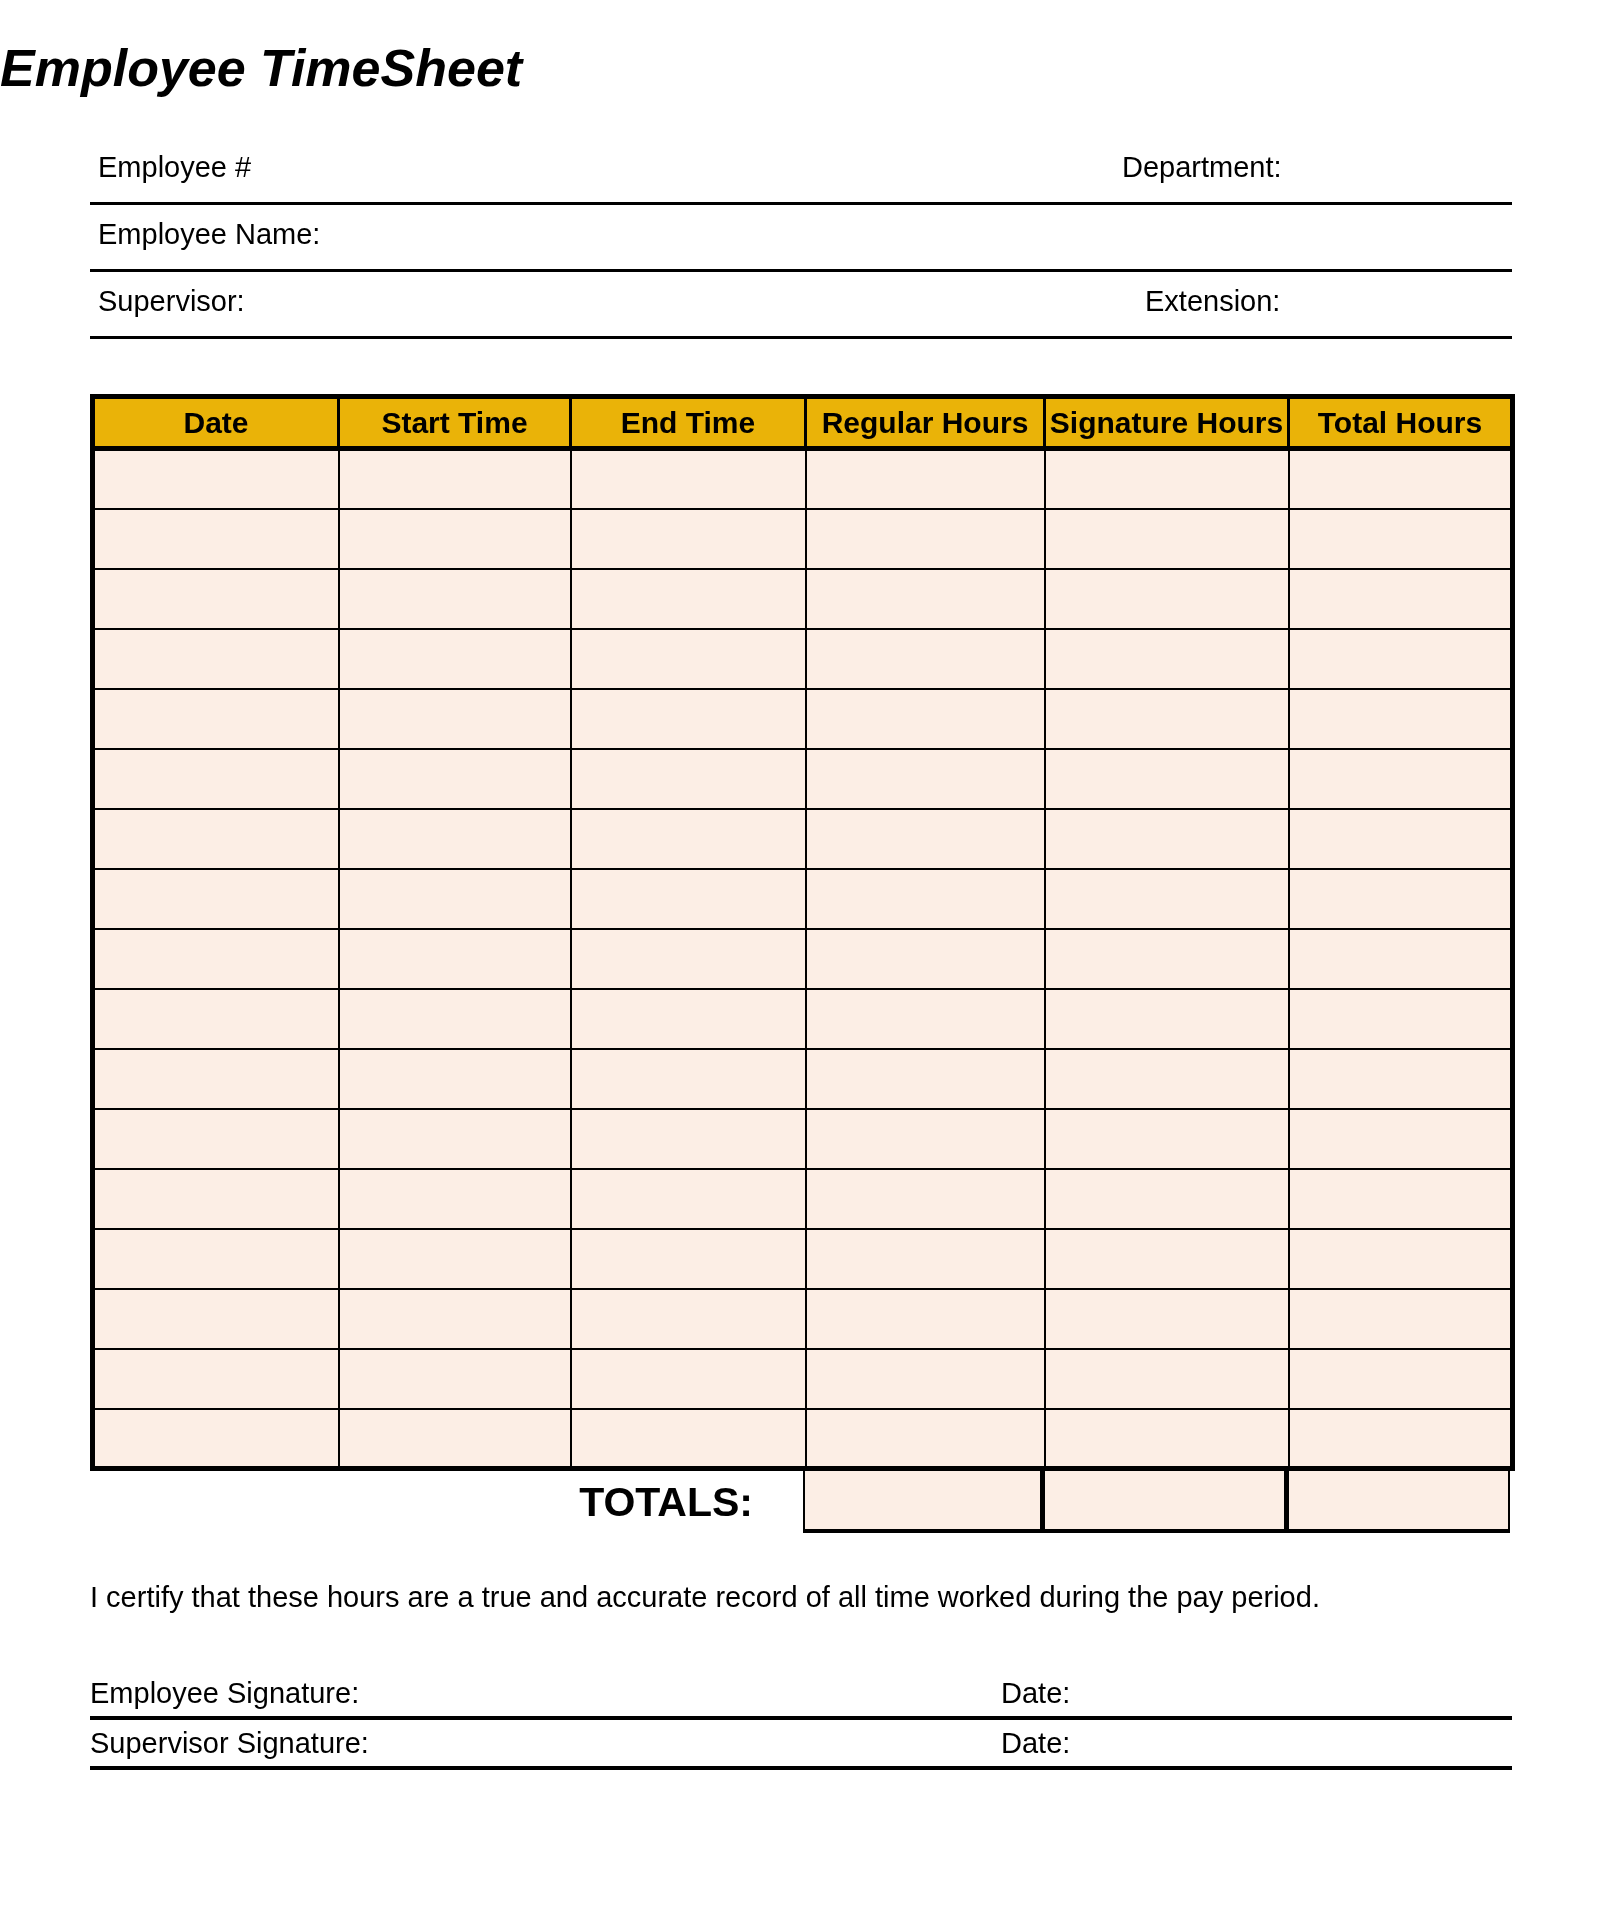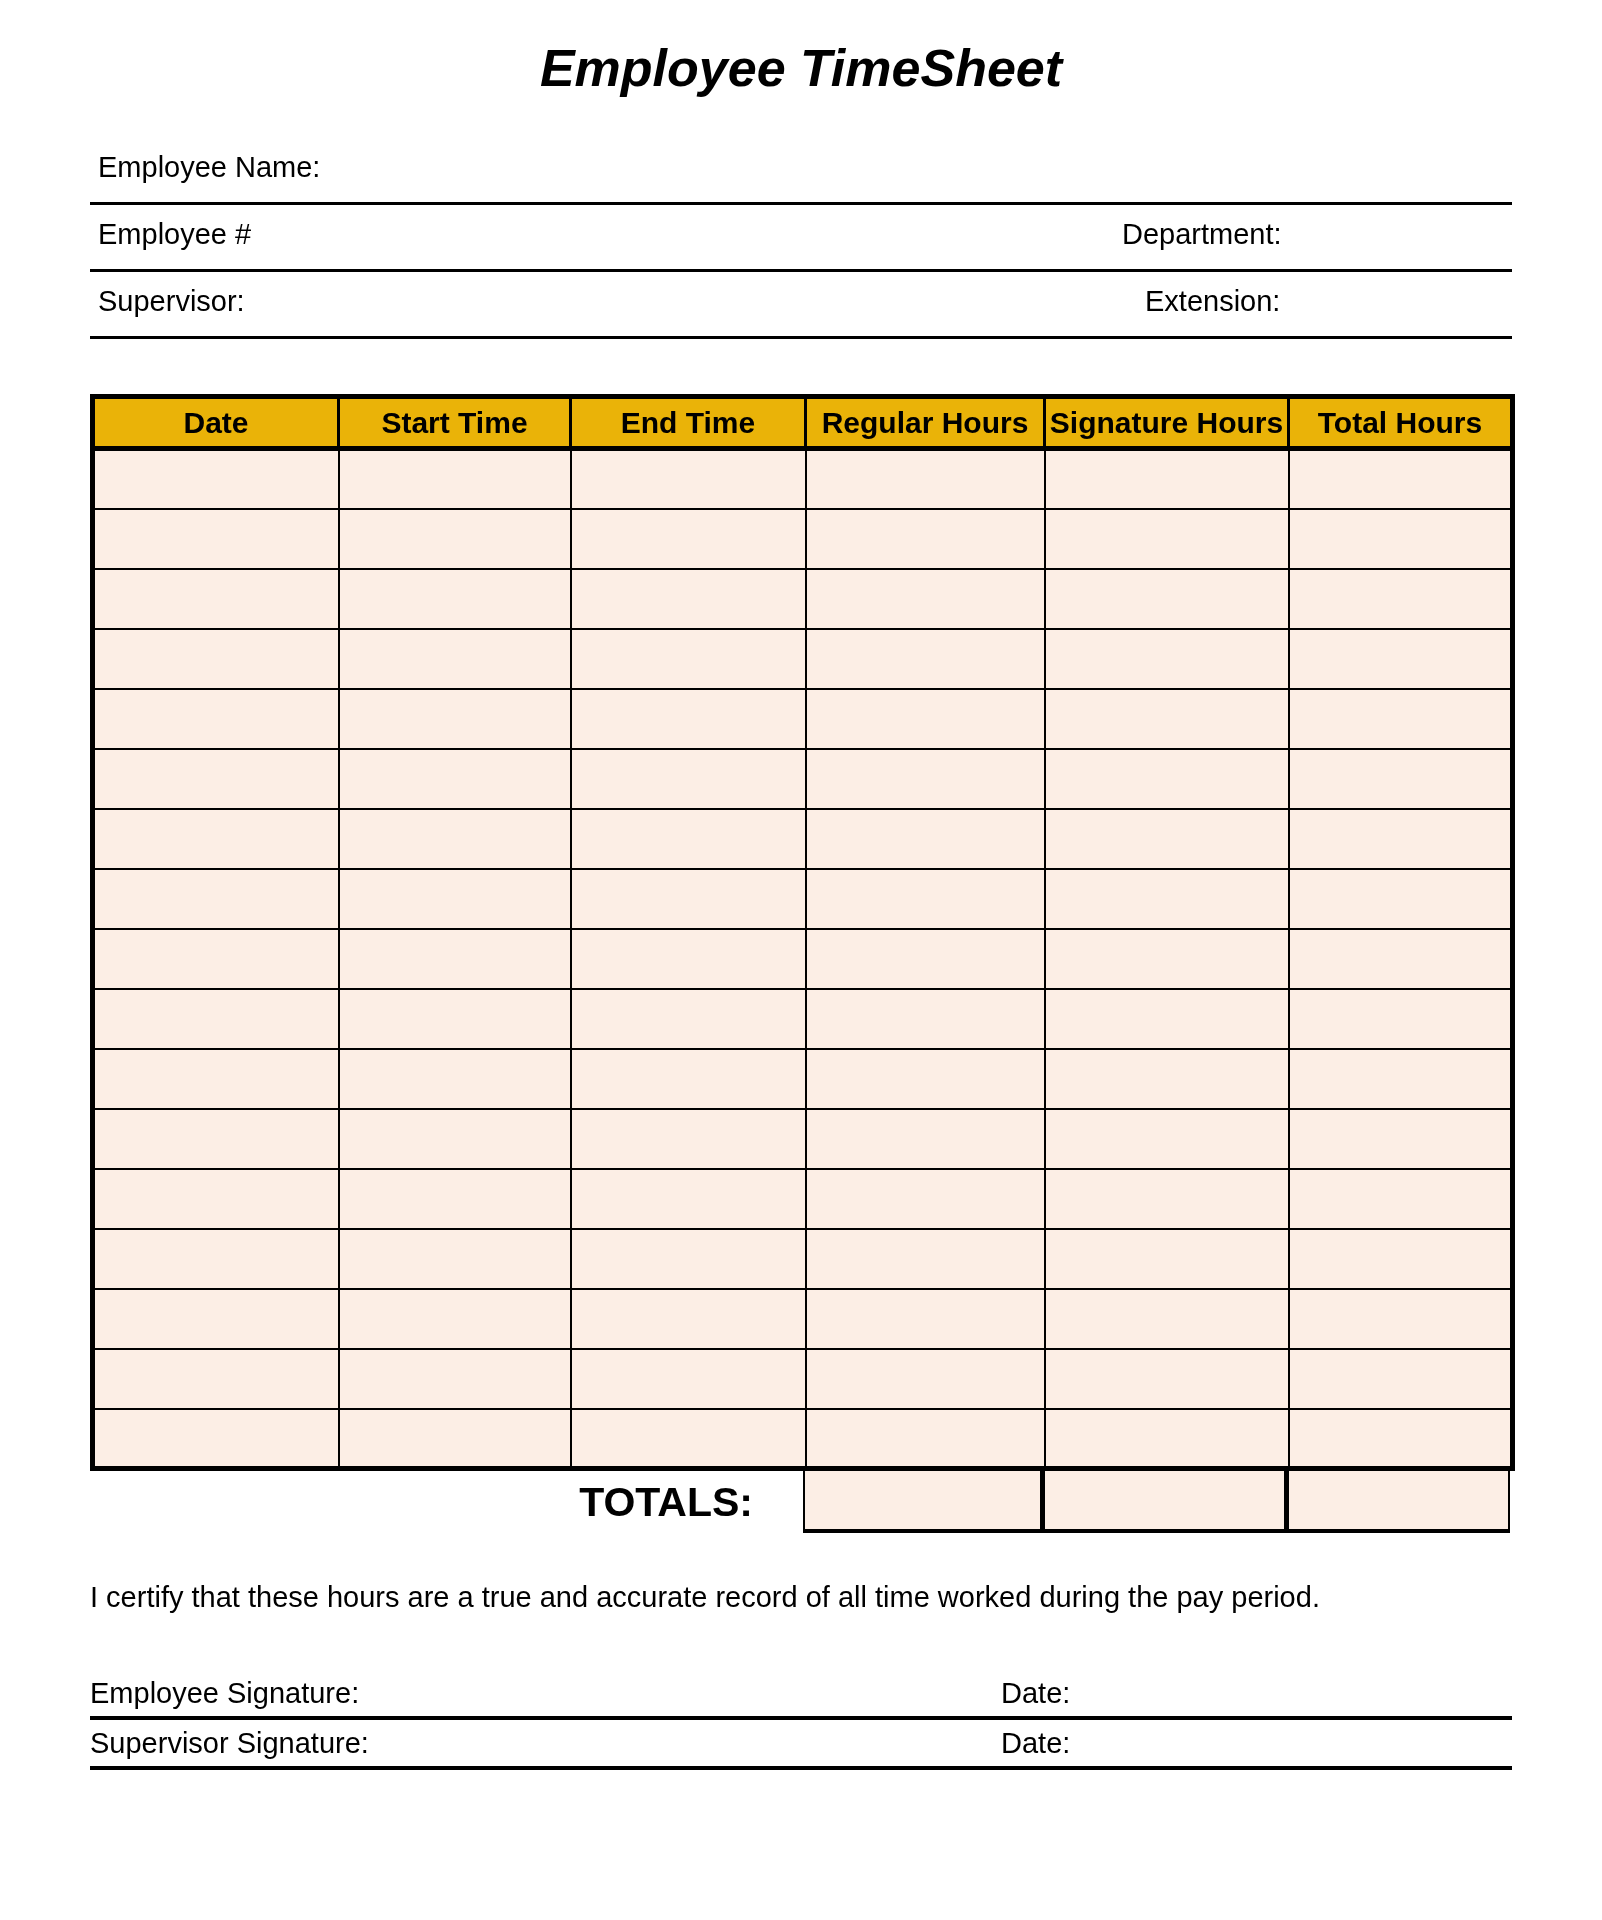--- a/index.html
+++ b/index.html
@@ -8,21 +8,20 @@
     width: 1602px; height: 1920px;
     font-family: "Liberation Sans", sans-serif;
     color: #000;
     overflow: hidden;
     position: relative;
   }
   .page { width: 1602px; height: 1920px; position: relative; }
 
   
   .title {
-    text-align: center;
     font-size: 52px;
     font-weight: bold;
     font-style: italic;
     padding-top: 38px;
     letter-spacing: 0px;
   }
 
   
   .fields { margin: 40px 90px 0 90px; }
   .frow {
@@ -117,25 +116,25 @@
 </style>
 </head>
 <body>
 
 <div class="page">
 
   <div class="title">Employee TimeSheet</div>
 
   <div class="fields">
     <div class="frow">
-      <span class="lbl lbl-left">Employee Name:</span>
+      <span class="lbl lbl-left">Employee #</span>
+      <span class="lbl lbl-right">Department:</span>
     </div>
     <div class="frow">
-      <span class="lbl lbl-left">Employee #</span>
-      <span class="lbl lbl-right">Department:</span>
+      <span class="lbl lbl-left">Employee Name:</span>
     </div>
     <div class="frow frow3">
       <span class="lbl lbl-left">Supervisor:</span>
       <span class="lbl lbl-right">Extension:</span>
     </div>
   </div>
 
   <table class="ts">
     <colgroup id="ts-colgroup">
         <col style="width: 246px;">

